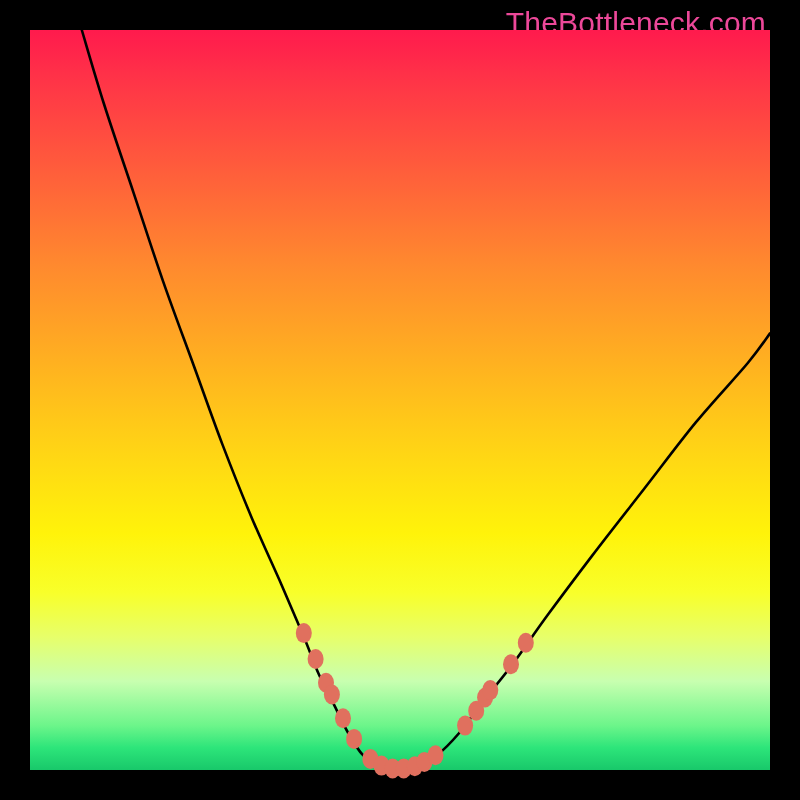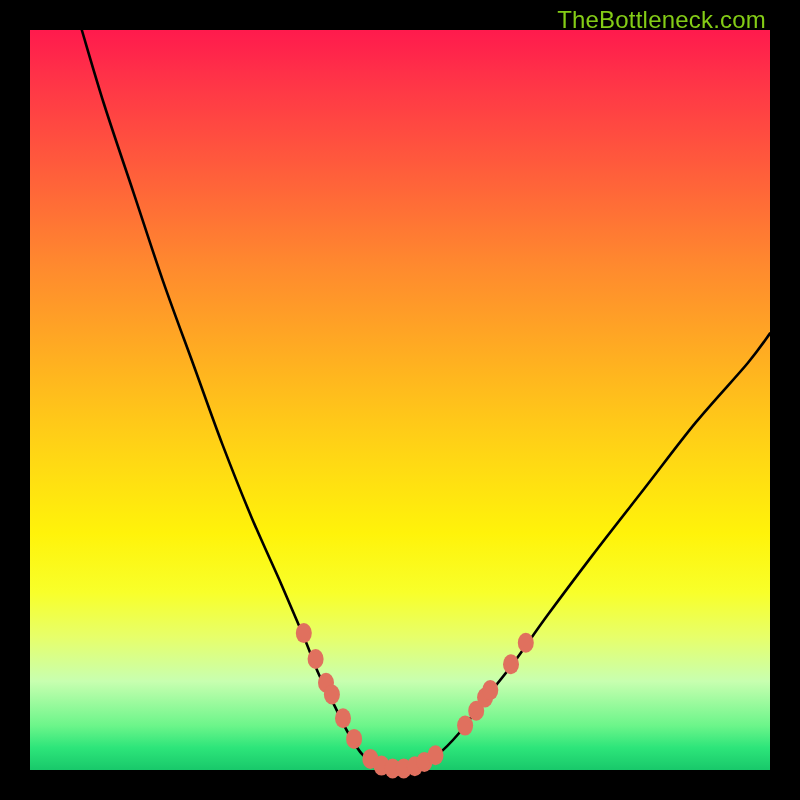--- a/index.html
+++ b/index.html
@@ -36,22 +36,22 @@
       #c8ffb0 88%,
       #6cf58a 94%,
       #2de57a 97%,
       #18c86a 100%
     );
   }
   .watermark {
     position: absolute;
     top: 6px;
     right: 34px;
-    color: #84cc16;
-    font-size: 24px;
+    color: #ec4899;
+    font-size: 30px;
     letter-spacing: 0.2px;
     user-select: none;
   }
   svg.curve {
     position: absolute;
     left: 0;
     top: 0;
     width: 740px;
     height: 740px;
     overflow: visible;

